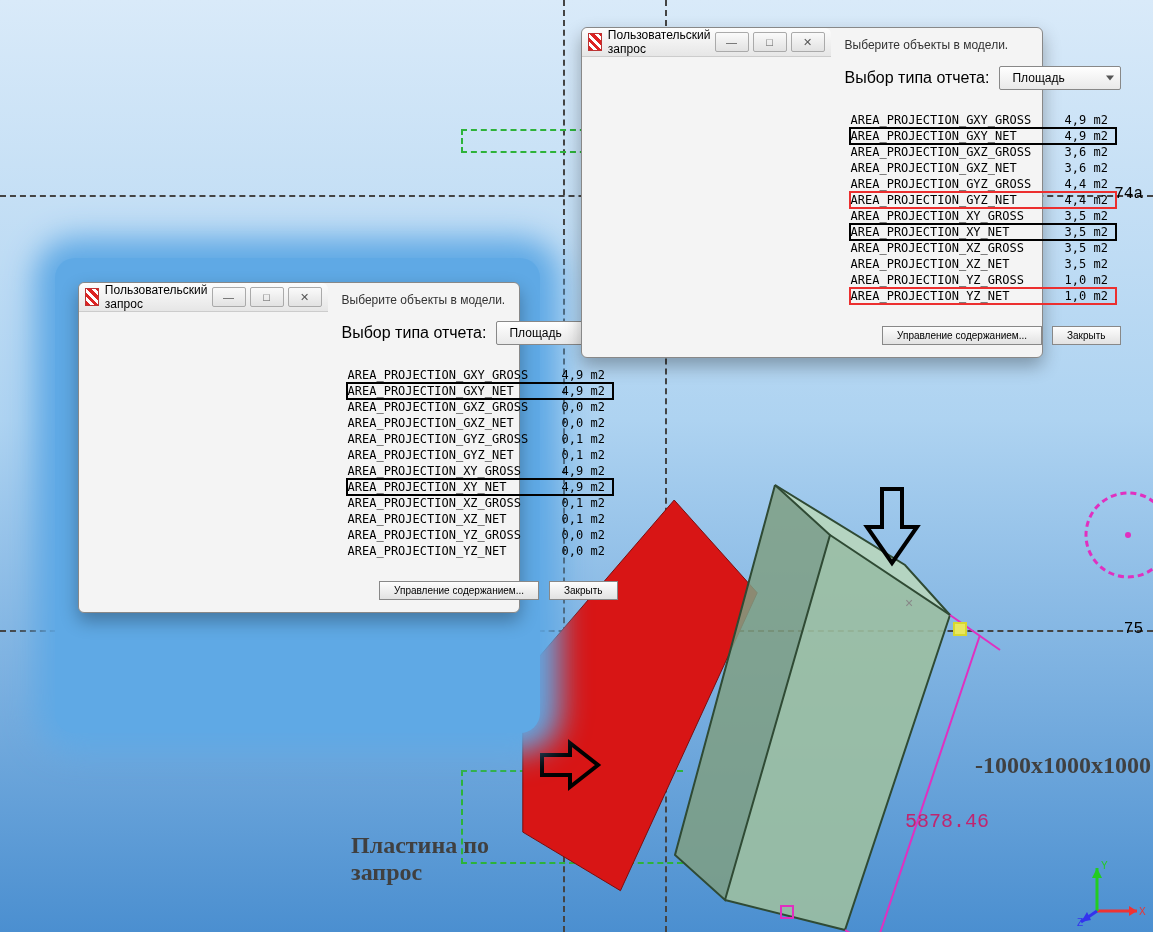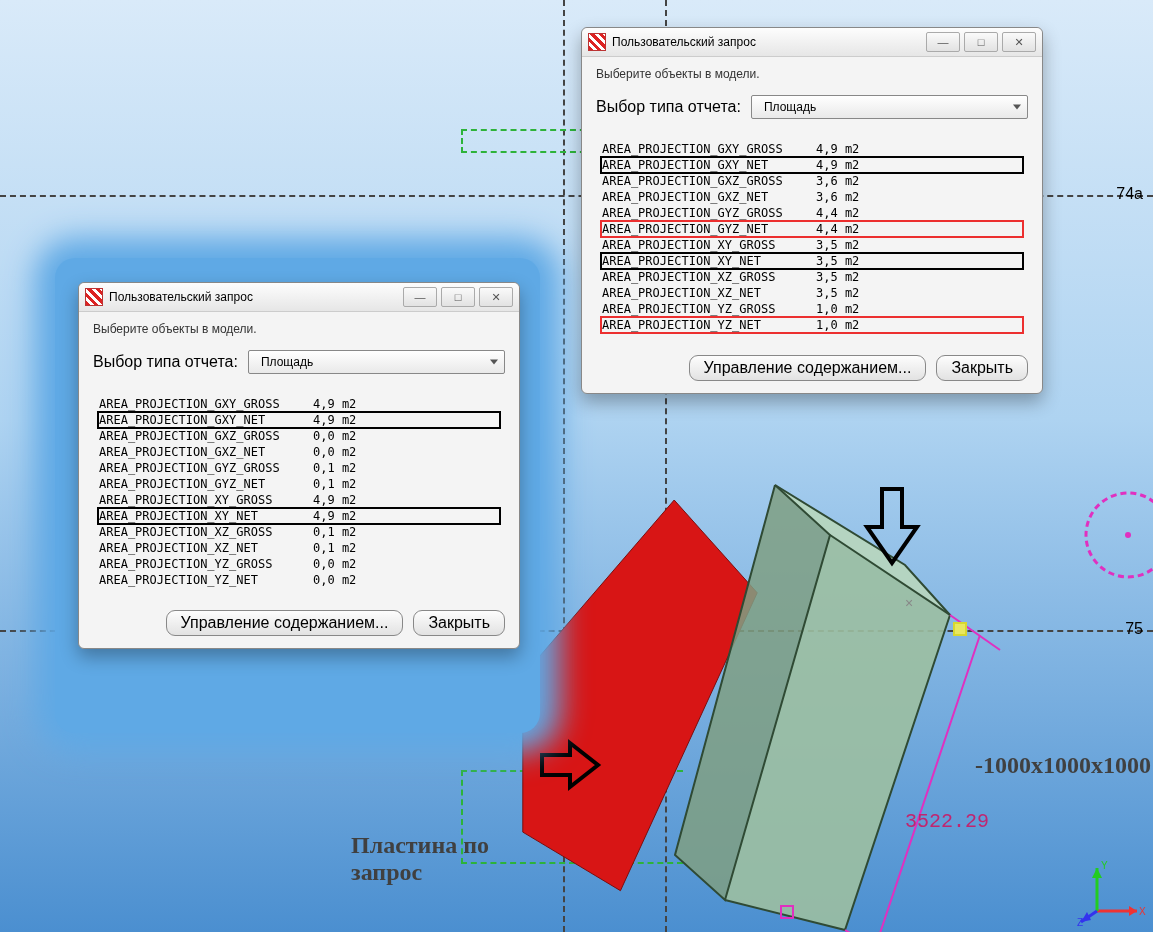--- a/index.html
+++ b/index.html
@@ -16,34 +16,34 @@
   
   .h-line, .v-line {
     position: absolute;
     background: none;
   }
   .h-line { border-top: 2px dashed #444; left: 0; right: 0; height: 0; }
   .v-line { border-left: 2px dashed #444; top: 0; bottom: 0; width: 0; }
 
   .axis-label {
     position: absolute;
-    font-family: Liberation Sans, sans-serif;
+    font-family: Liberation Mono, monospace;
     font-size: 16px;
     color: #000;
   }
 
   
   .dialog {
     position: absolute;
     background: #f4f4f4;
     border: 1px solid #888;
     border-radius: 6px;
     box-shadow: 0 8px 18px rgba(0,0,0,0.3);
     display: flex;
-    flex-direction: column;
+    flex-direction: row;
   }
   .dialog .titlebar {
     height: 28px;
     background: linear-gradient(to bottom, #fdfdfd, #e6e6e6);
     border-bottom: 1px solid #ccc;
     border-radius: 6px 6px 0 0;
     display: flex;
     align-items: center;
     padding: 0 6px;
     font-size: 12px;
@@ -141,23 +141,23 @@
   }
 
   .dlg-buttons {
     display: flex;
     justify-content: flex-end;
     gap: 10px;
   }
   .dlg-btn {
     border: 1px solid #888;
     background: linear-gradient(to bottom,#fdfdfd,#e2e2e2);
-    font-size: 16px;
+    font-size: 10px;
     padding: 3px 14px;
-    border-radius: 9px;
+    border-radius: 0;
   }
 
   
   .halo {
     position: absolute;
     background: #5fa9e5;
     box-shadow: 0 0 30px 20px #5fa9e5;
     border-radius: 20px;
   }
 
@@ -277,21 +277,21 @@
   <svg viewBox="0 0 60 80">
     <polygon points="20,2 40,2 40,40 55,40 30,76 5,40 20,40" fill="none" stroke="#000" stroke-width="4"></polygon>
   </svg>
 </div>
 
 <div class="big-label" style="left:340px; top:832px;margin-left:11px;">
   <span>Пластина по</span><br>
   <span>запрос</span>
 </div>
 <div class="big-label" style="left:975px; top:752px;">-1000x1000x1000</div>
-<div class="dim-label" style="left:905px; top:810px;">3522.29</div>
+<div class="dim-label" style="left:905px; top:810px;">5878.46</div>
 
 <div class="halo" style="left:55px; top:258px; width:485px; height:475px;"></div>
 
 <div class="dialog" style="left:78px; top:282px; width:440px;">
   <div class="titlebar">
     <div class="app-icon"></div>
     <span>Пользовательский запрос</span>
     <div class="win-controls">
       <div class="win-btn">—</div>
       <div class="win-btn">□</div>

